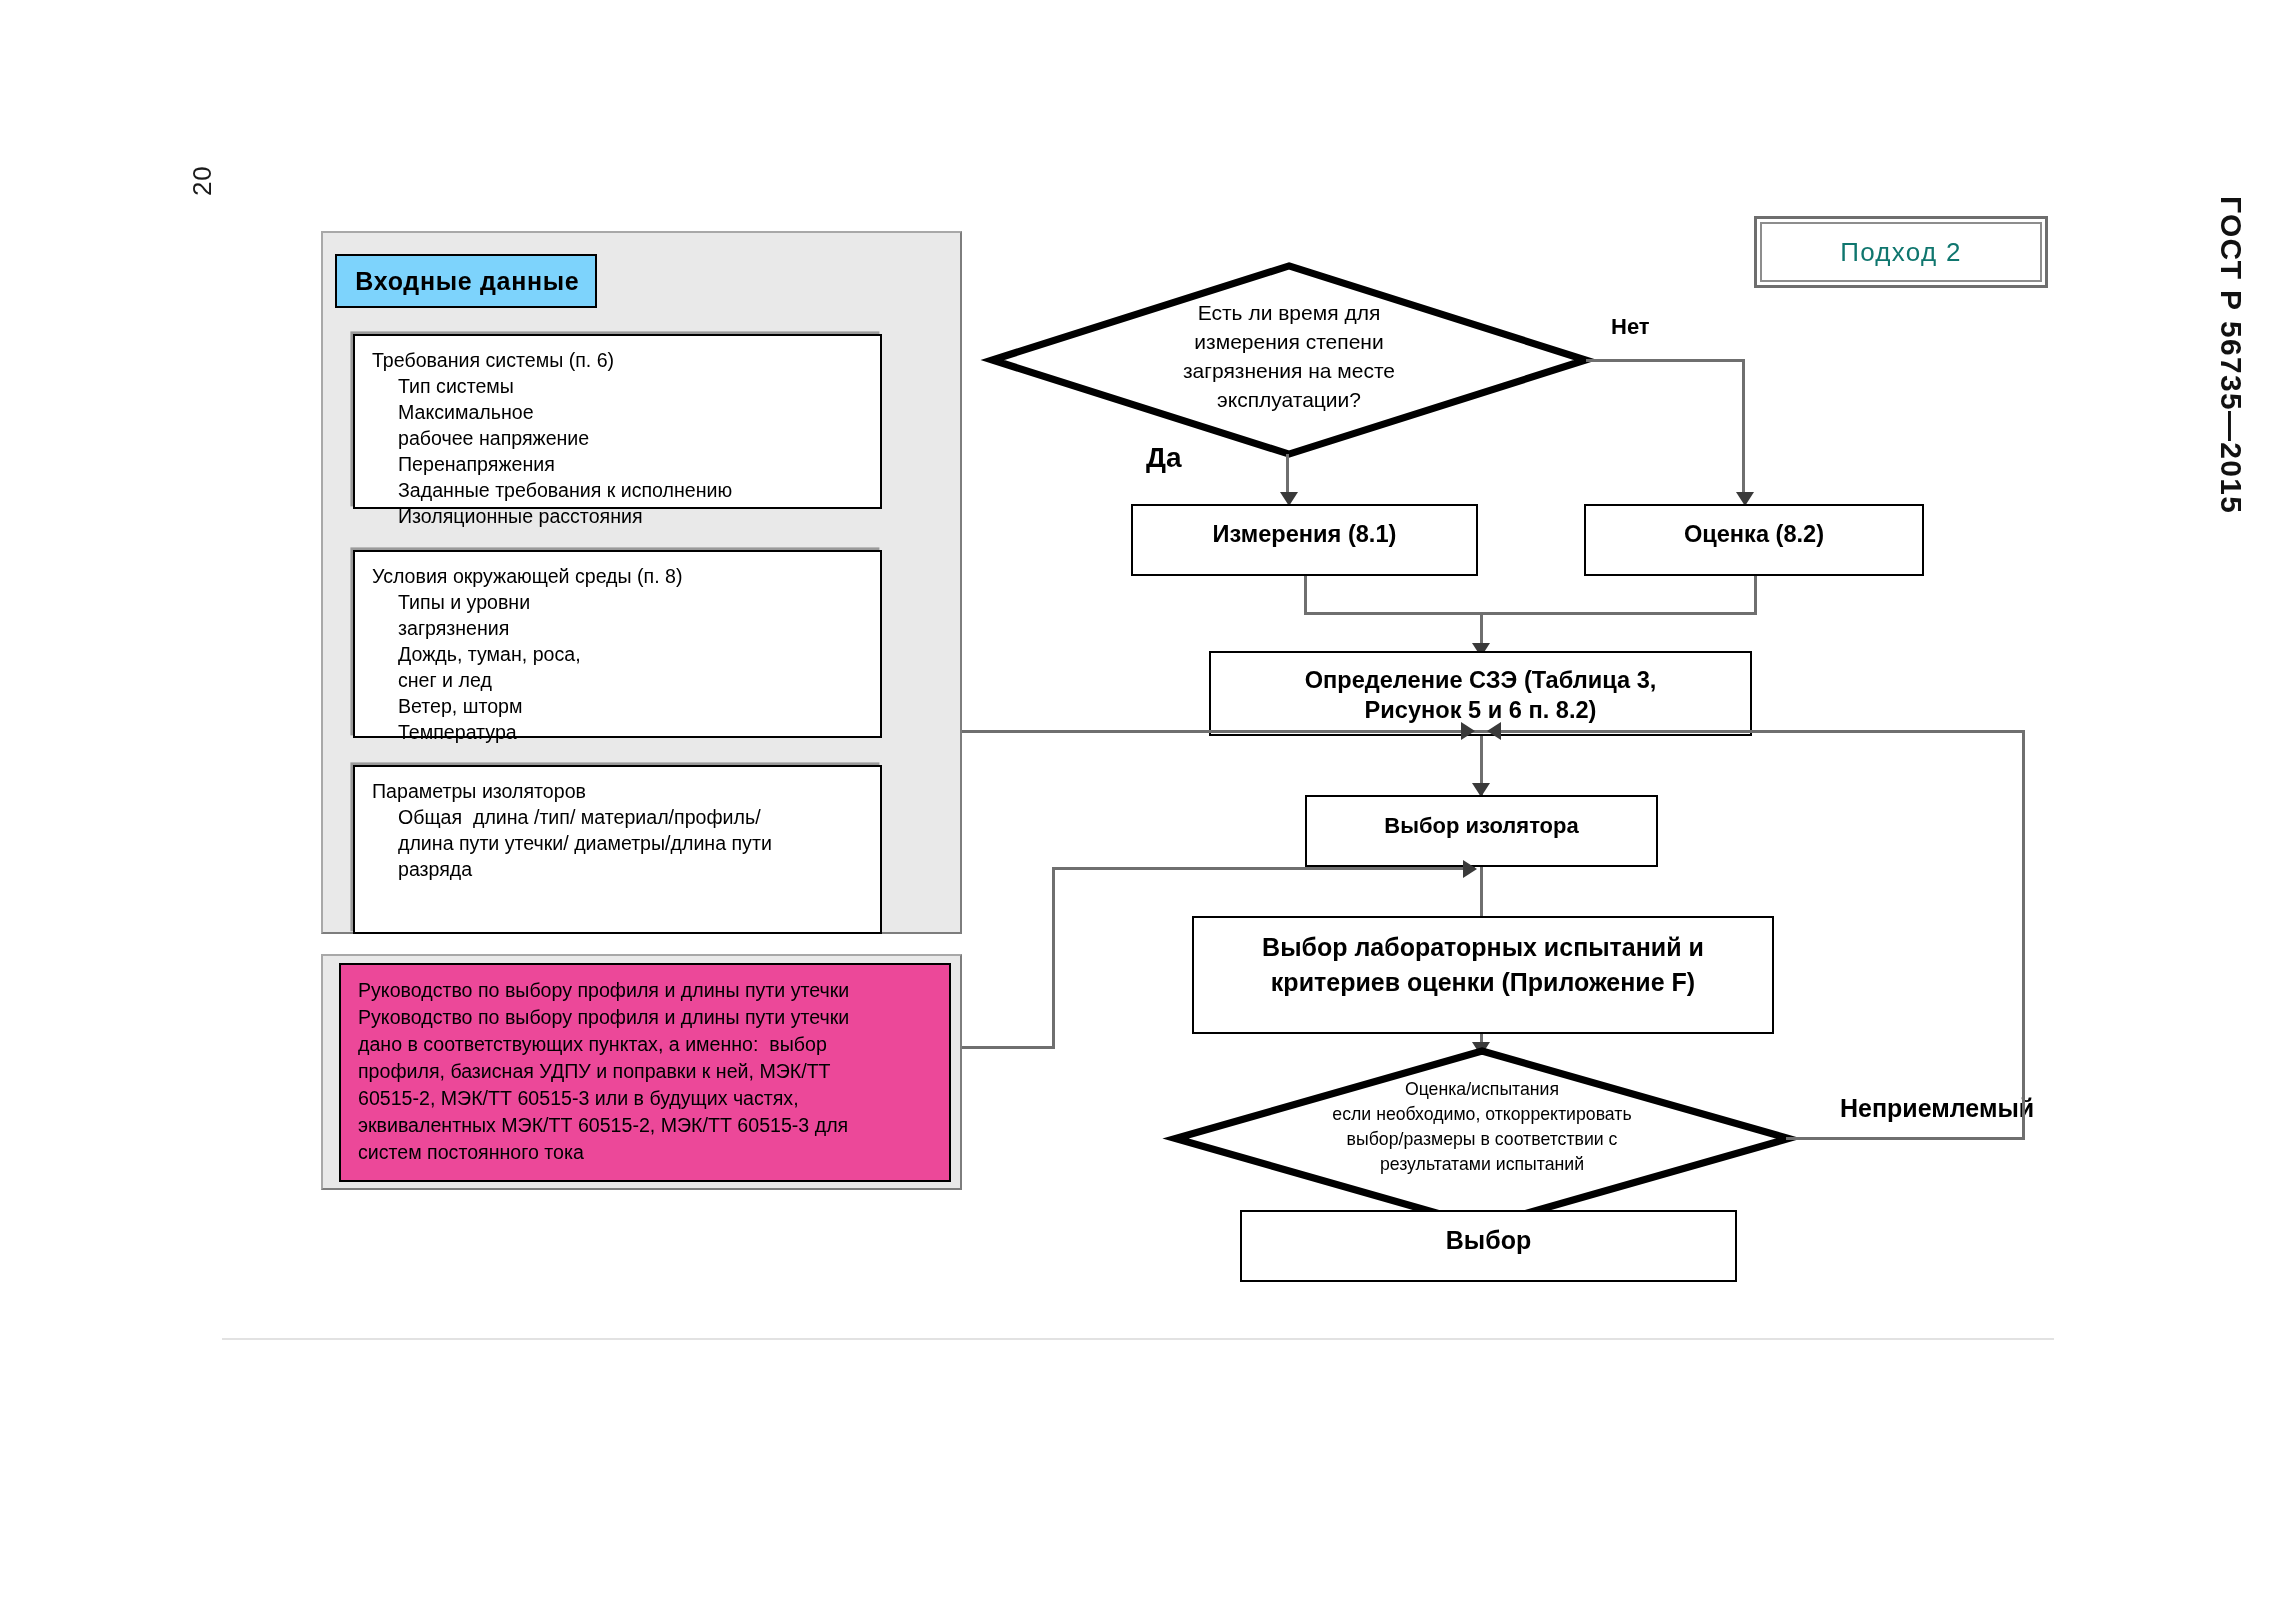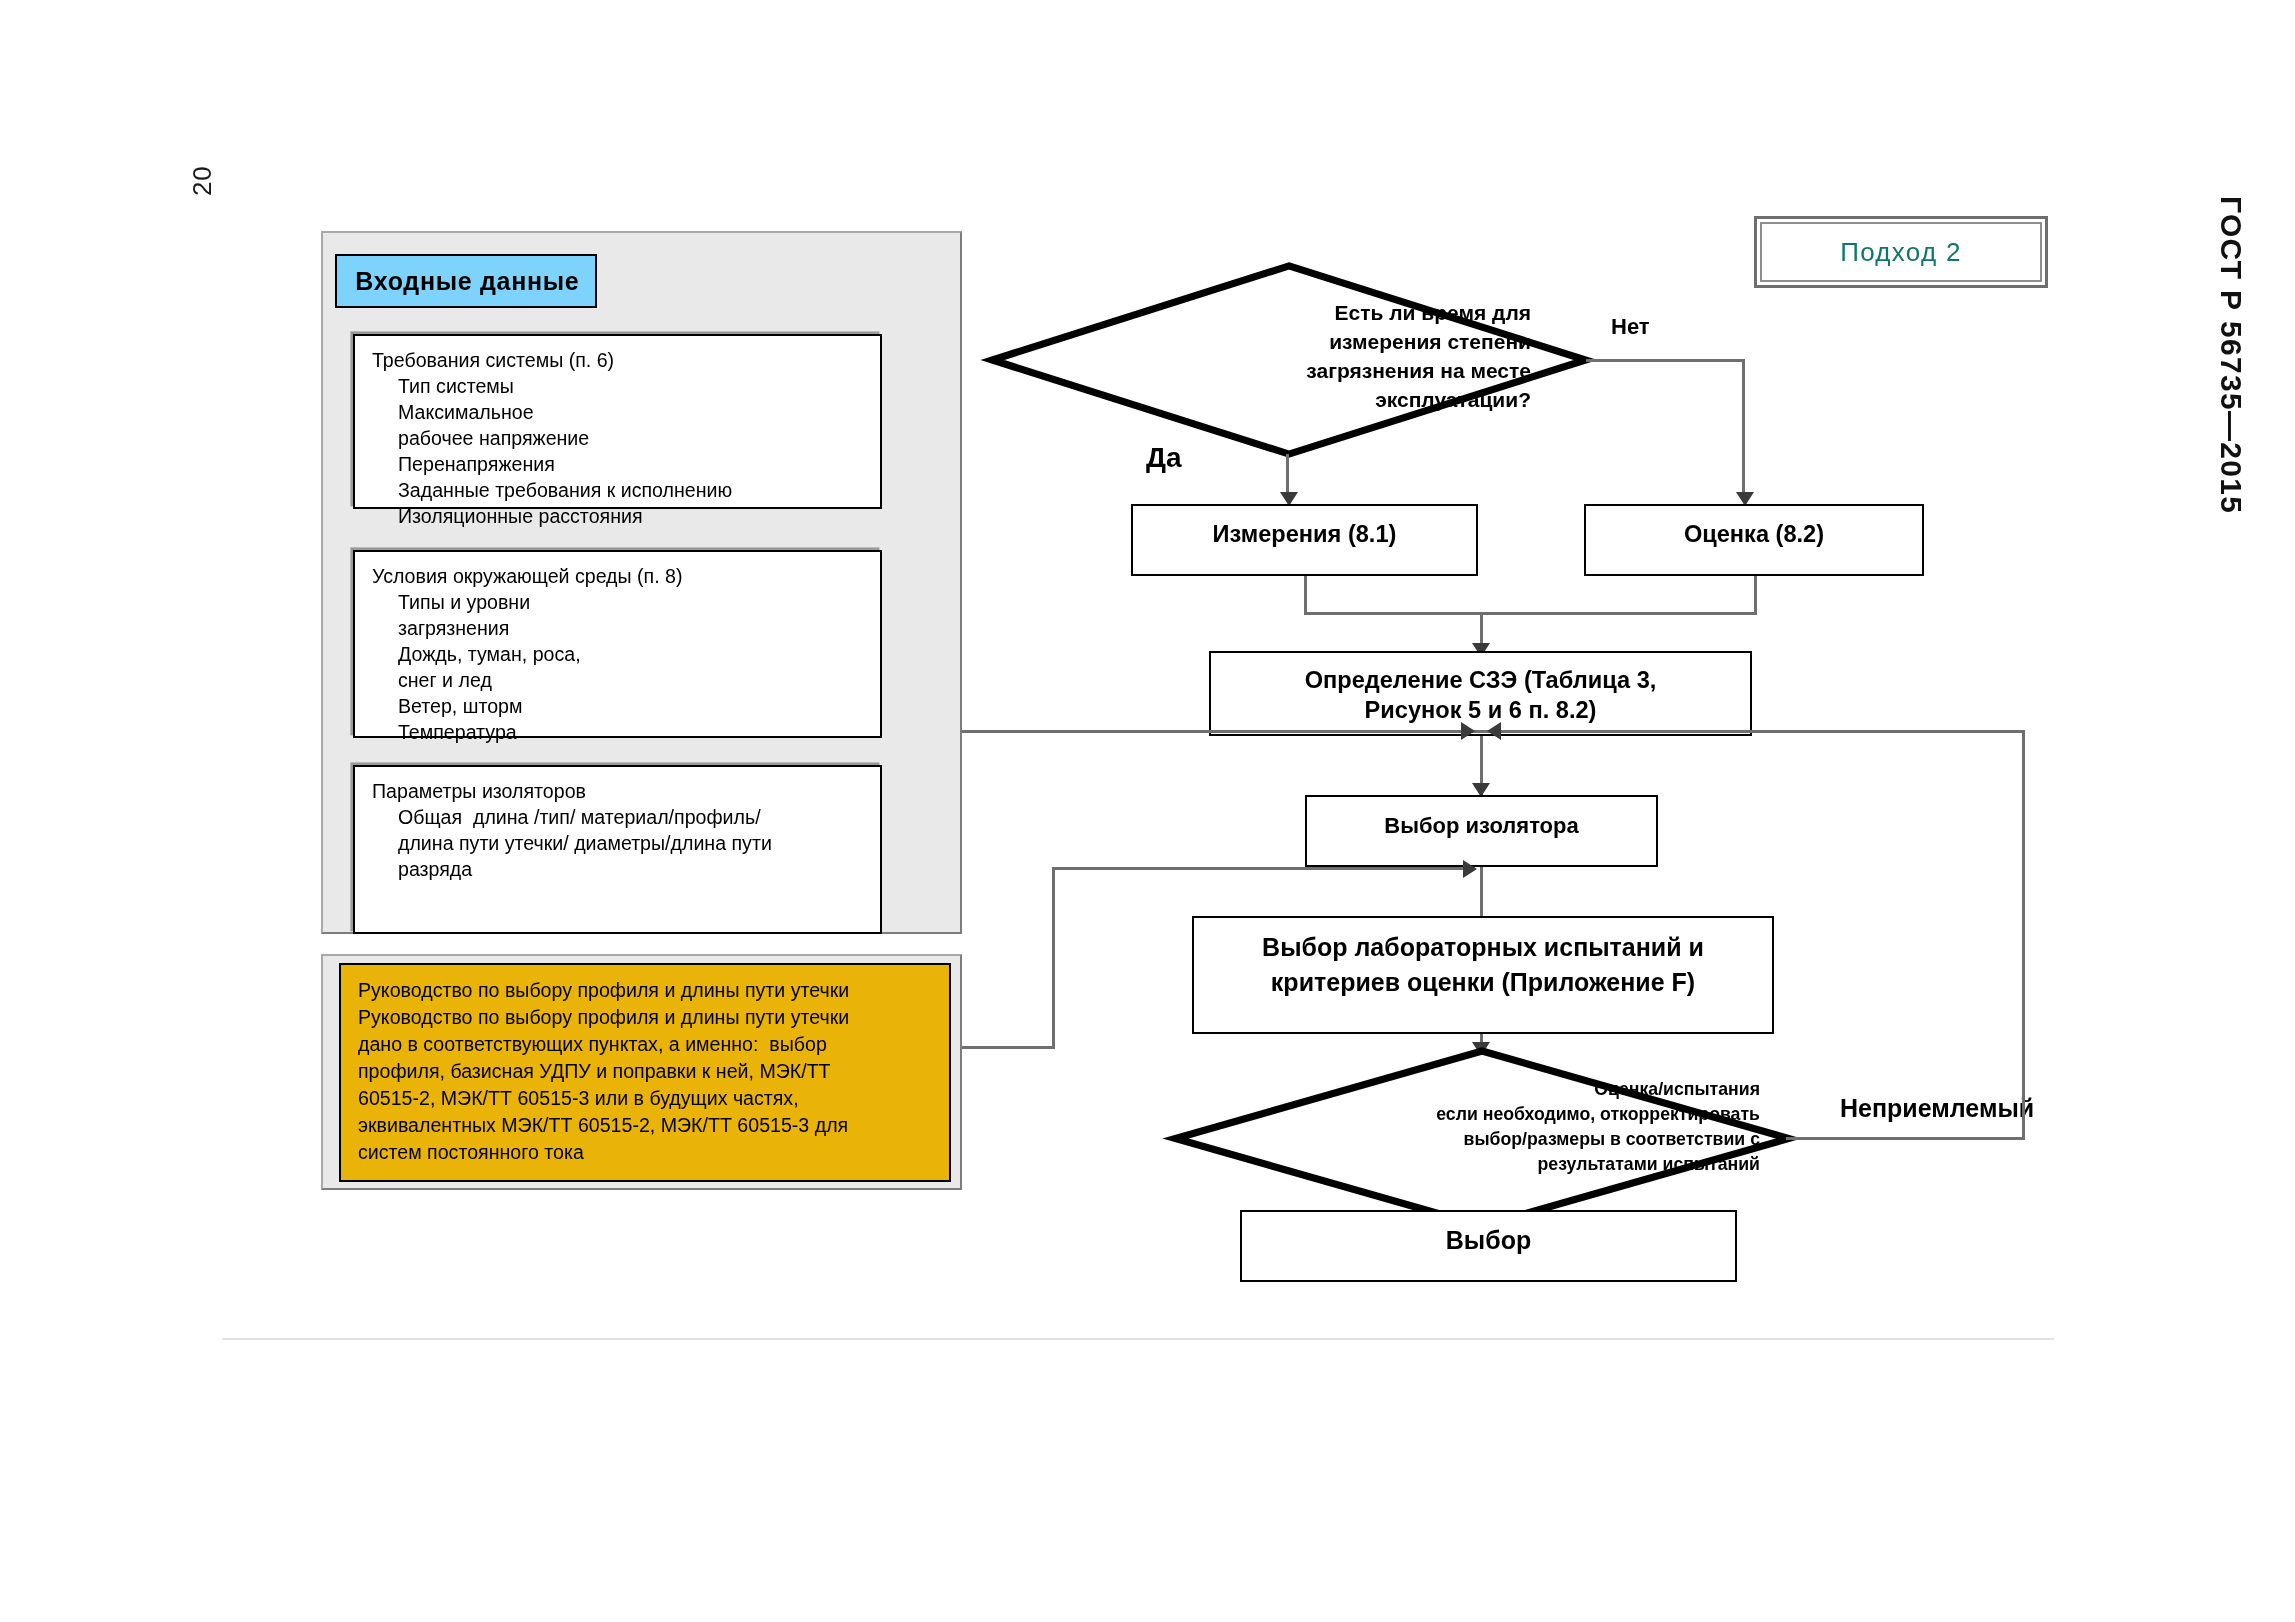--- a/index.html
+++ b/index.html
@@ -25,21 +25,21 @@
   }
 
   
   .gpanel{
     position:absolute;background:#e9e9e9;
     border-top:2.6px solid #a8a8a8;border-left:2.6px solid #a8a8a8;
     border-right:2.6px solid #7d7d7d;border-bottom:2.6px solid #7d7d7d;
     box-sizing:border-box;
   }
   .whitebox{
-    position:absolute;background:#eab308;border:2.6px solid #000;
+    position:absolute;background:#ec4899;border:2.6px solid #000;
     box-sizing:border-box;
   }
   .subbox{
     position:absolute;background:#ffffff;
     border:2px solid #000;box-sizing:border-box;
     box-shadow:-2.6px -2.6px 0 0 #9a9a9a;
     margin-top:19px;
   }
   .subbox .txt{
     position:absolute;left:17px;top:10.5px;right:9.2px;
@@ -72,21 +72,21 @@
   
   .titlebox{
     position:absolute;background:#7dd3fc;border:2.6px solid #000;
     box-sizing:border-box;display:flex;align-items:center;
   }
   .titlebox .lbl{font-size:25px;font-weight:bold;padding-left:18.3px;letter-spacing:0.7px;}
 
   
   .dsvg{position:absolute;overflow:visible;}
   .dtext{
-    position:absolute;text-align:right;font-weight:bold;color:#000;
+    position:absolute;text-align:center;font-weight:normal;color:#000;
     white-space:pre-line;pointer-events:none;
   }
 
   
   .ln{position:absolute;background:#6f6f6f;}
   .arw{position:absolute;width:0;height:0;}
   .arw-d{border-left:9.2px solid transparent;border-right:9.2px solid transparent;border-top:14.4px solid #3a3a3a;}
   .arw-r{border-top:9.2px solid transparent;border-bottom:9.2px solid transparent;border-left:14.4px solid #3a3a3a;}
   .arw-l{border-top:9.2px solid transparent;border-bottom:9.2px solid transparent;border-right:14.4px solid #3a3a3a;}
 

